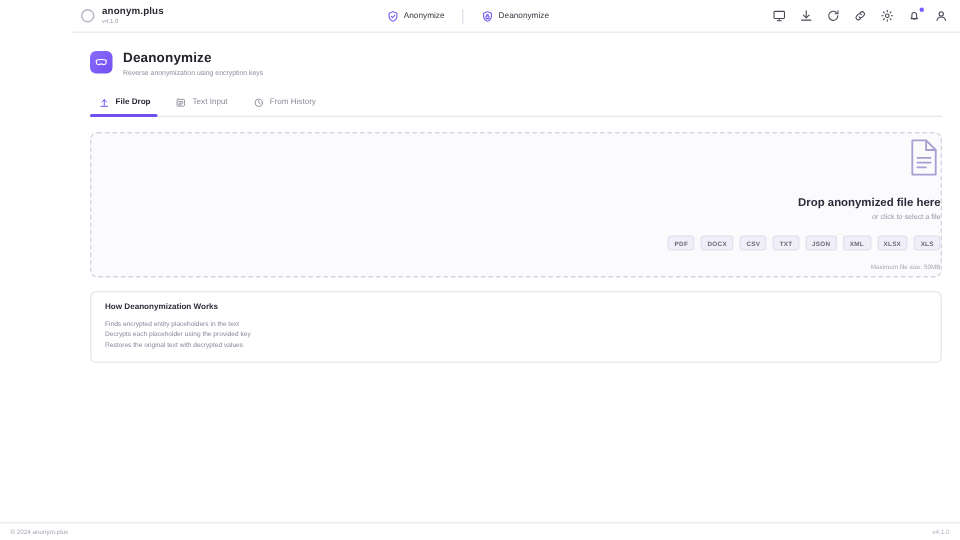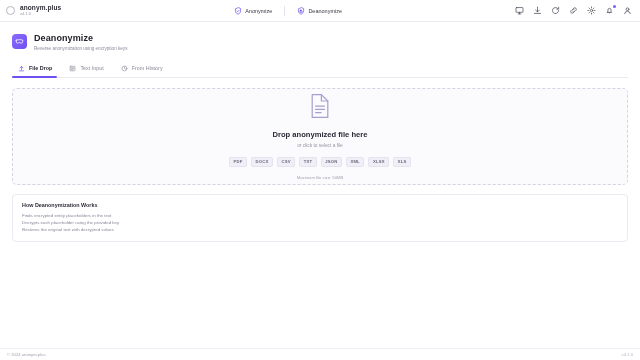--- a/index.html
+++ b/index.html
@@ -4,21 +4,21 @@
 <style>
   * { box-sizing: border-box; }
   html, body {
     margin: 0; padding: 0;
     width: 640px; height: 360px;
     background: #ffffff;
     font-family: "Liberation Sans", sans-serif;
     color: #2b2b33;
     overflow: hidden;
   }
-  .app { width: 640px; height: 360px; position: relative; display: flex; flex-direction: column; }
+  .app { width: 640px; height: 360px; position: relative; display: flex; flex-direction: column; padding-left: 48px; }
 
   
   .topbar {
     height: 22px;
     display: flex;
     align-items: center;
     padding: 0 6px;
     border-bottom: 1px solid #eceaf0;
     background: #ffffff;
     flex: 0 0 22px;
@@ -92,21 +92,21 @@
   }
 
   
   .dropzone {
     margin: 10px 12px 0 12px;
     border: 1px dashed #d6d2e2;
     border-radius: 5px;
     background: #fbfafd;
     height: 97px;
     display: flex; flex-direction: column;
-    align-items: center; justify-content: center;
+    align-items: flex-end; justify-content: center;
     flex: 0 0 auto;
   }
   .file-ico { margin-bottom: 7px; }
   .dz-title { font-size: 7.6px; font-weight: bold; color: #2c2937; }
   .dz-sub { font-size: 4.8px; color: #9995a6; margin-top: 4px; }
   .chips { display: flex; gap: 4px; margin-top: 9px; }
   .chip {
     font-size: 4.2px; font-weight: bold;
     color: #6d6a7b;
     background: #f0eef6;

